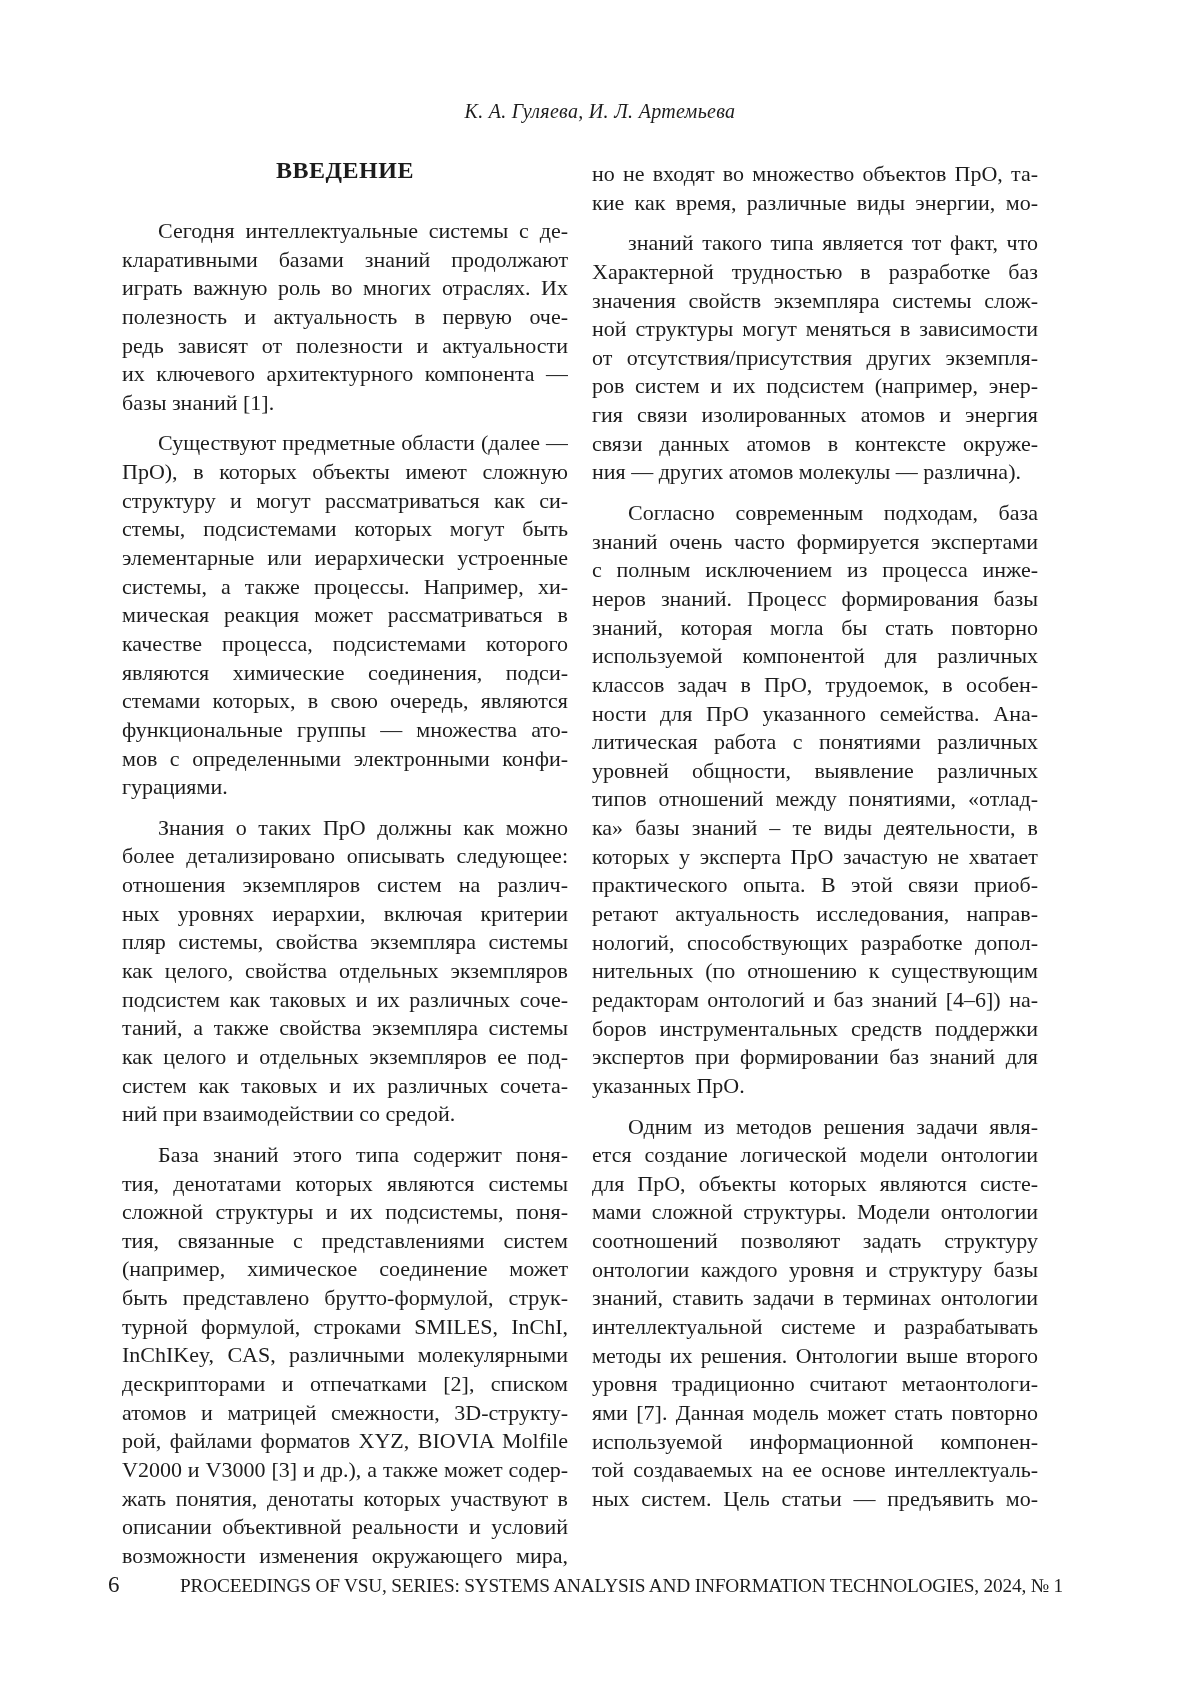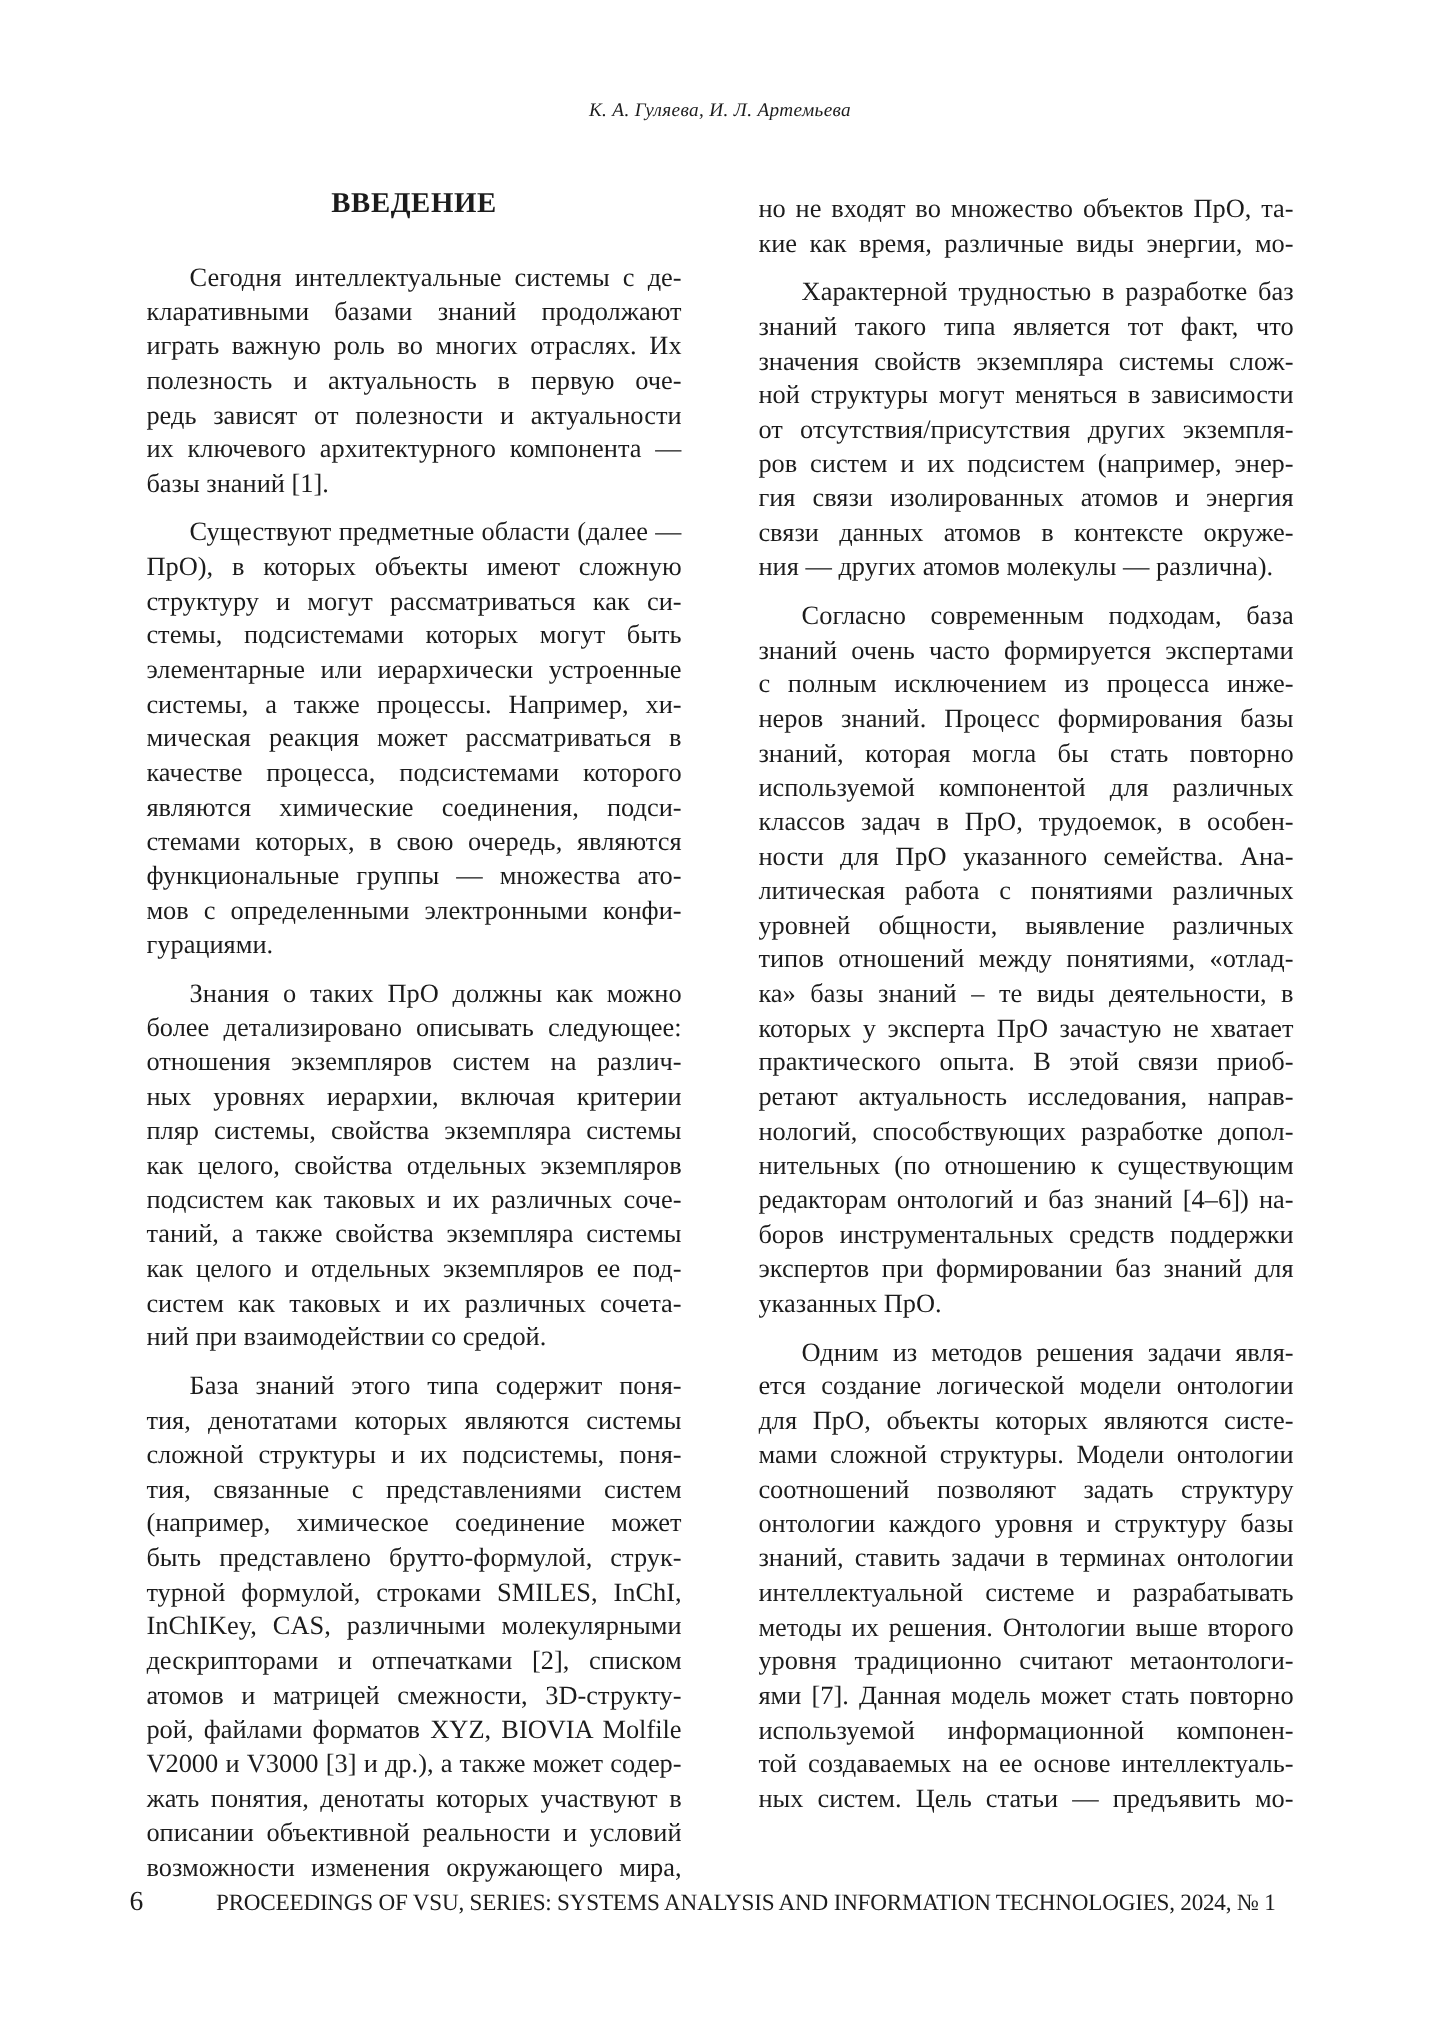--- a/index.html
+++ b/index.html
@@ -8,35 +8,34 @@
     width: 1200px;
     height: 1697px;
     margin: 0 auto;
     background: #ffffff;
     font-family: "Liberation Serif", serif;
     color: #1c1c1c;
     overflow: hidden;
   }
   .authors {
     position: absolute;
-    top: 84px;
+    top: 100px;
     left: 0;
     width: 100%;
     text-align: center;
     font-style: italic;
-    font-size: 16px;
+    font-size: 20px;
     letter-spacing: 0.3px;
   }
   .content {
     position: absolute;
     top: 148px;
     left: 110px;
     width: 980px;
     display: flex;
-    gap: 40px;
   }
   .col { width: 470px; }
   .section-heading {
     box-sizing: border-box;
     height: 57px;
     padding-top: 9px;
     text-align: center;
     font-weight: 700;
     font-size: 24px;
     letter-spacing: 0.5px;
@@ -140,22 +139,22 @@
           <div class="line">возможности изменения окружающего мира,</div>
         </div>
       </div>
 
     <div class="col">
         <div class="para">
           <div class="line">но не входят во множество объектов ПрО, та-</div>
           <div class="line">кие как время, различные виды энергии, мо-</div>
         </div>
         <div class="para indent">
+          <div class="line">знаний такого типа является тот факт, что</div>
           <div class="line">Характерной трудностью в разработке баз</div>
-          <div class="line">знаний такого типа является тот факт, что</div>
           <div class="line">значения свойств экземпляра системы слож-</div>
           <div class="line">ной структуры могут меняться в зависимости</div>
           <div class="line">от отсутствия/присутствия других экземпля-</div>
           <div class="line">ров систем и их подсистем (например, энер-</div>
           <div class="line">гия связи изолированных атомов и энергия</div>
           <div class="line">связи данных атомов в контексте окруже-</div>
           <div class="line end">ния — других атомов молекулы — различна).</div>
         </div>
         <div class="para indent">
           <div class="line">Согласно современным подходам, база</div>

